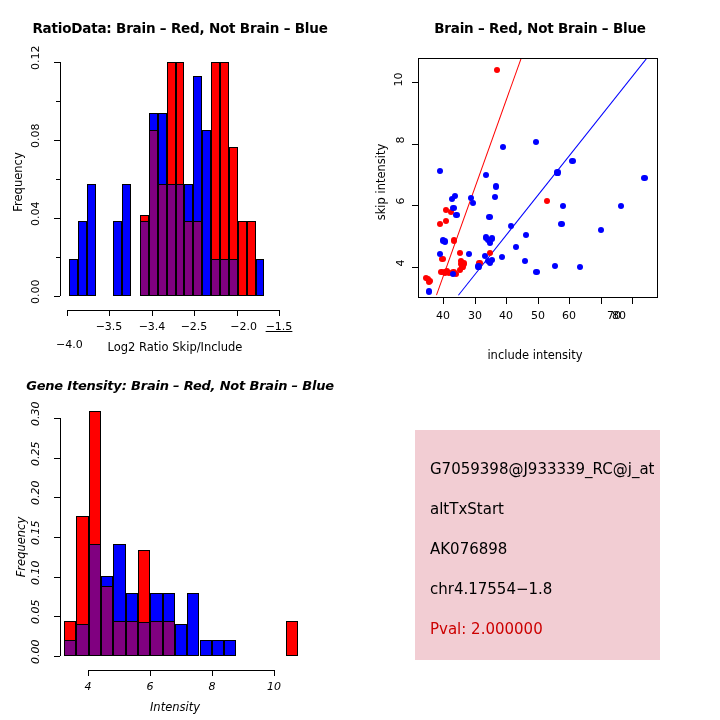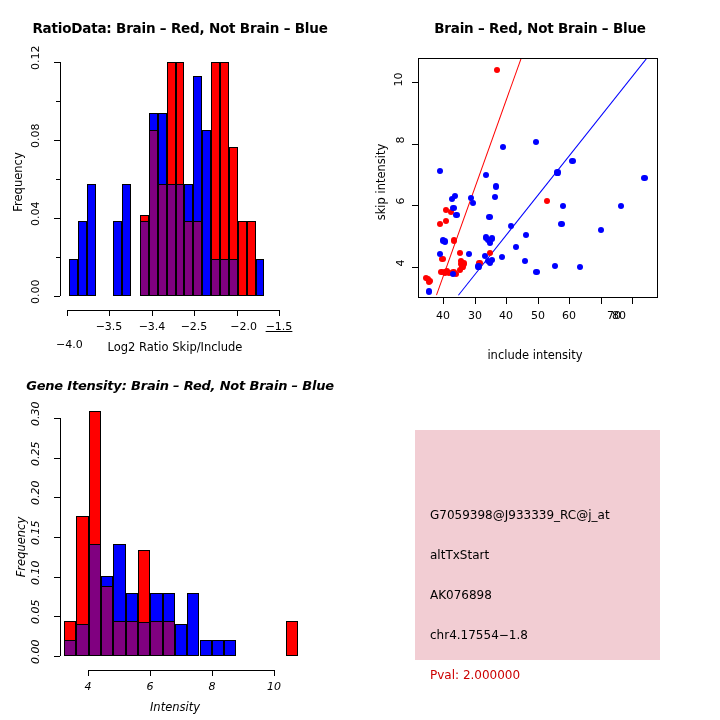--- a/index.html
+++ b/index.html
@@ -18,22 +18,22 @@
   .ticklab.rot{transform-origin:50% 50%;}
   .axlab{position:absolute;font-size:11.5px;white-space:nowrap;text-align:center;}
   .axlab.vert{transform:rotate(-90deg);transform-origin:50% 50%;}
   .bar{position:absolute;border:1px solid #000;box-sizing:border-box;}
   .pt{position:absolute;border-radius:50%;}
   .fitline{position:absolute;height:0;border-top:1px solid;transform-origin:0 0;}
   .clip{position:absolute;overflow:hidden;}
 
   
   .infobox{position:absolute;background:#f2cdd3;}
-  .infoline{position:absolute;font-size:12px;white-space:nowrap;
-            font-family:"DejaVu Sans","Liberation Sans",sans-serif;margin-top:48px;}
+  .infoline{position:absolute;font-size:15px;white-space:nowrap;
+            font-family:"DejaVu Sans","Liberation Sans",sans-serif;}
 </style>
 </head>
 <body>
 
 <div class="page">
 
   <div class="panel" style="left:0;top:0;width:360px;height:360px;">
     <div class="ptitle" style="top:20px;left:0;">RatioData: Brain – Red, Not Brain – Blue</div>
 
     <div class="axlab vert" style="left:-22px;top:175px;width:80px;">Frequency</div>

